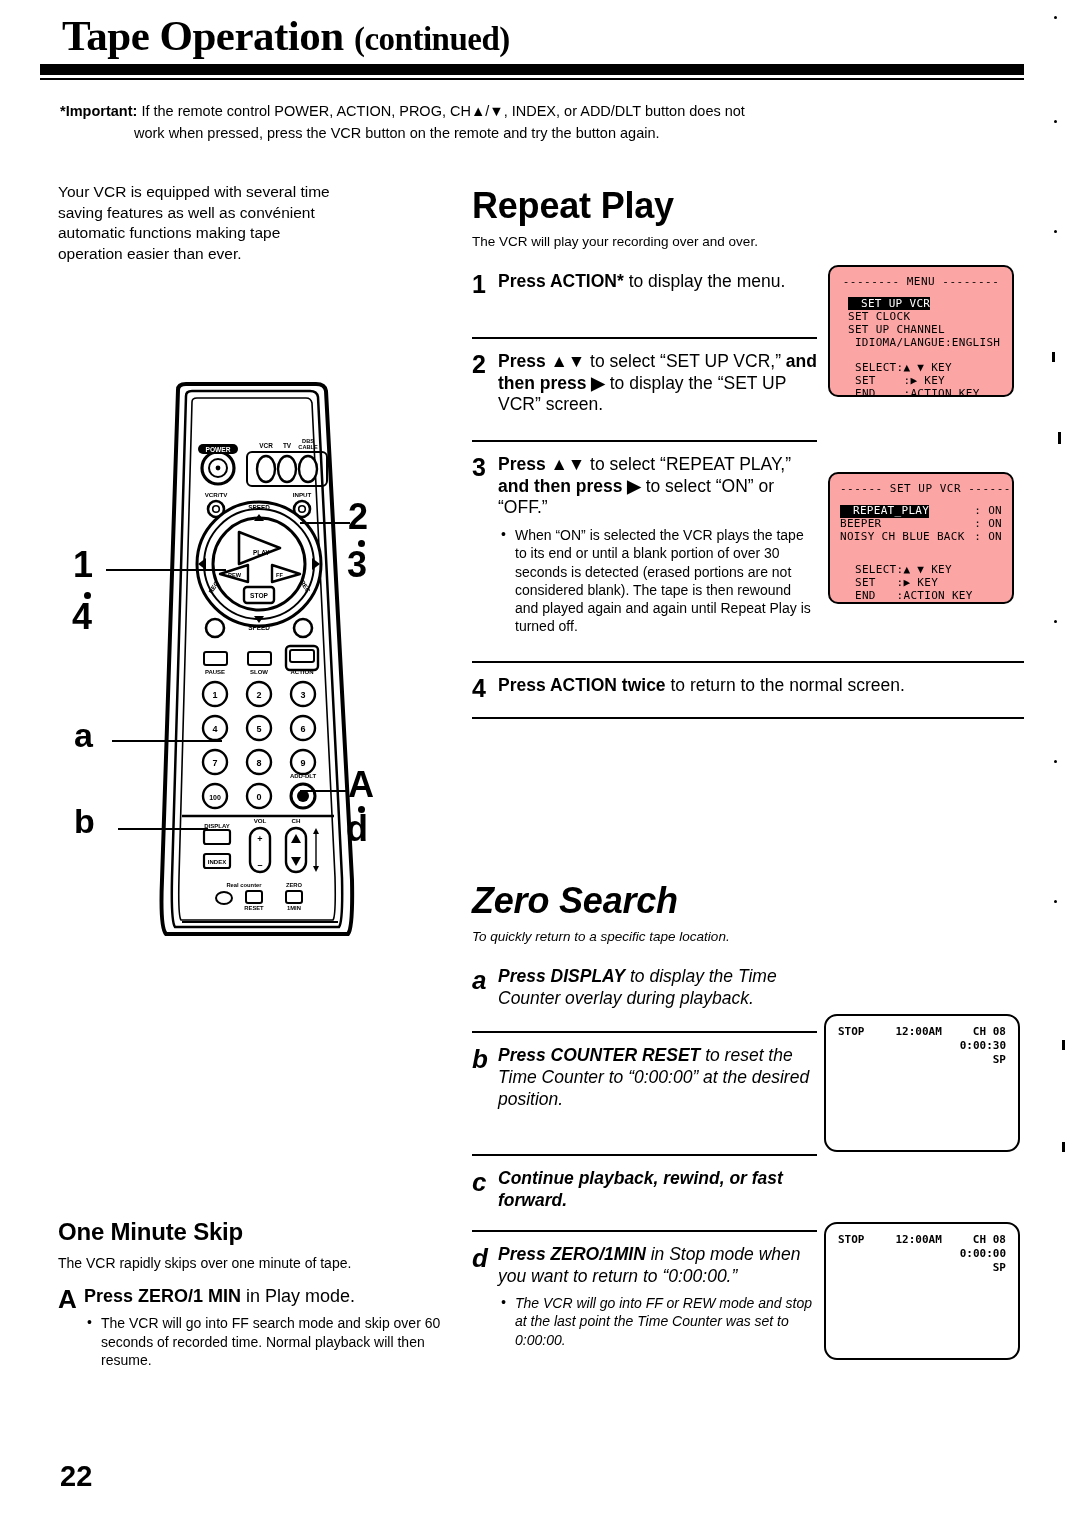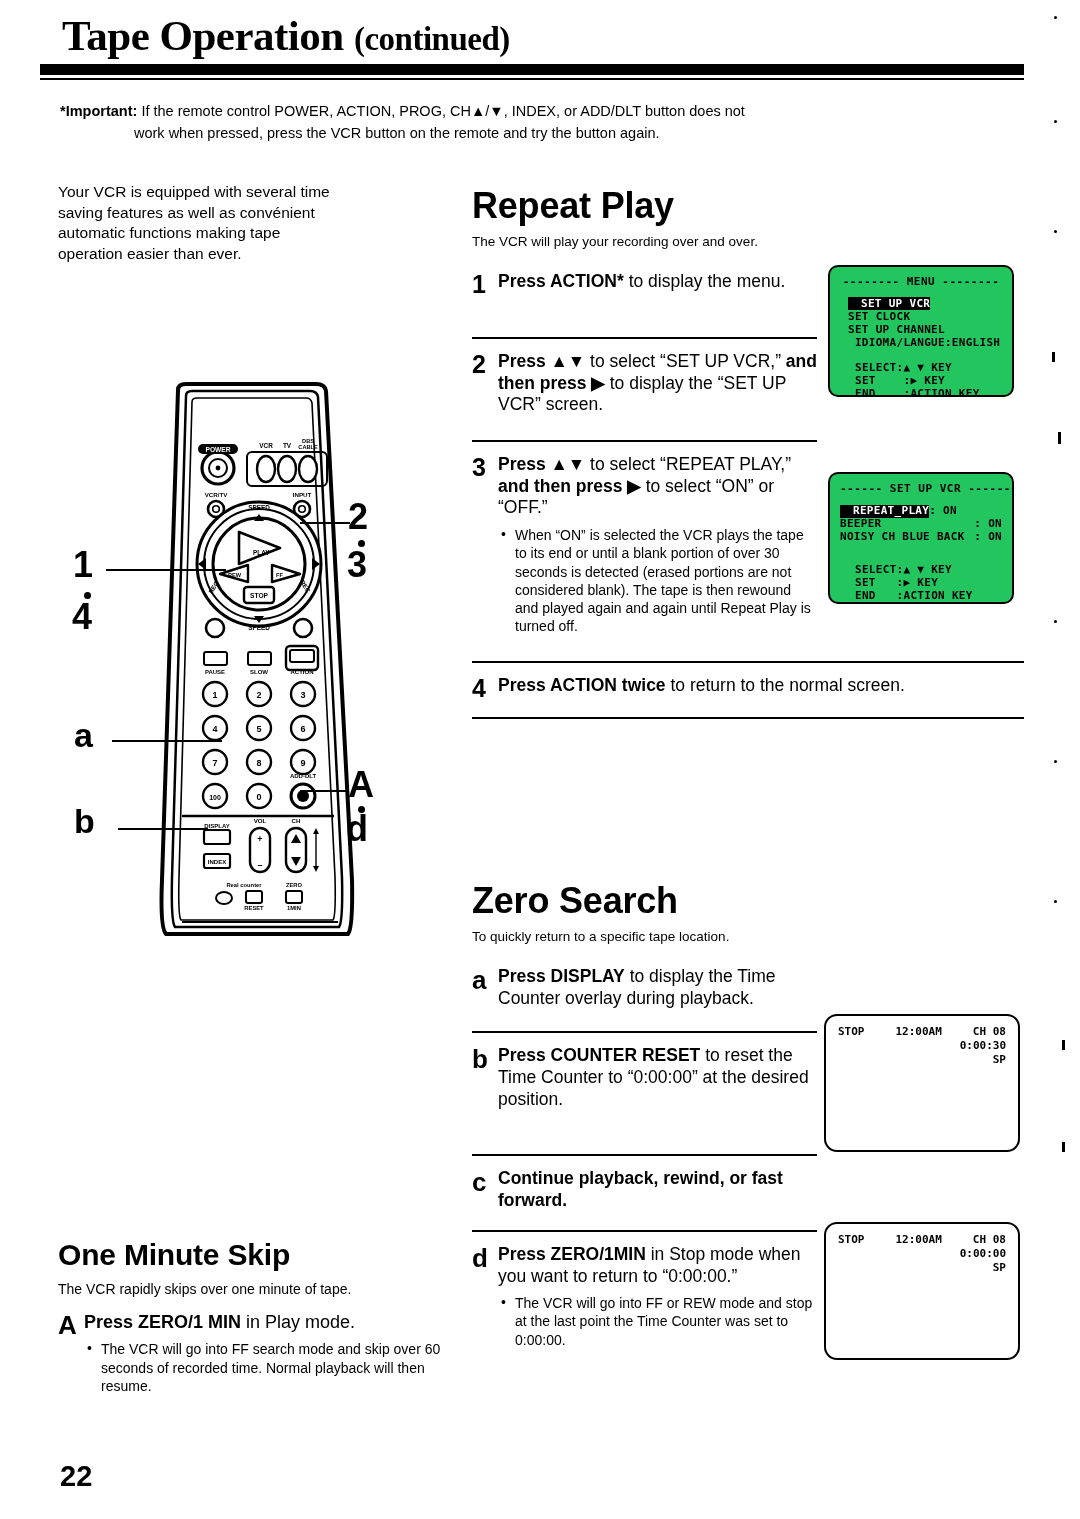--- a/index.html
+++ b/index.html
@@ -55,21 +55,21 @@
   .callout.small{font-size:34px;}
   .cl-line{position:absolute;background:#000;height:2px;}
 
   
   .sec-title{
     font-size:36px;font-weight:bold;letter-spacing:-0.2px;
   }
   .sec-sub{font-size:13.5px;margin-top:7px;}
 
   .repeat-sec{position:absolute;left:472px;top:185px;width:552px;}
-  .zero-sec{position:absolute;left:472px;top:880px;width:552px;}
+  .zero-sec{position:absolute;left:472px;top:880px;width:552px;font-style:italic;}
 
   .step{position:relative;display:flex;align-items:flex-start;}
   .step-num{
     font-weight:bold;font-size:25px;line-height:1;
     width:26px;flex:0 0 26px;margin-top:1px;
   }
   .step-num.alpha{font-size:26px;}
   .step-txt{font-size:17.5px;line-height:1.24;flex:1;}
   .step-txt b{font-weight:bold;}
   .bullets{margin-top:7px;font-size:14px;line-height:1.3;padding-left:16px;}
@@ -78,49 +78,49 @@
   ul.bullets li{position:relative;padding-left:17px;}
   ul.bullets li:before{content:"\2022";position:absolute;left:3px;top:-1px;font-size:14px;}
 
   .hr{height:2px;background:#000;margin:12px 0 12px 0;}
   .hr.wide{width:100%;}
 
   
   .osd{
     position:absolute;
     border:2px solid #000;border-radius:10px;
-    background:#22c55e;
+    background:#fca5a5;
     font-family:"DejaVu Sans Mono","Liberation Mono",monospace;
     font-size:11px;
     line-height:1.18;
     letter-spacing:0.3px;
     box-sizing:border-box;
     padding:9px 10px;
-    font-weight:bold;
+    font-weight:normal;
   }
   .osd .hdr{text-align:center;white-space:nowrap;letter-spacing:0.5px;}
   .osd .items{margin-top:9px;margin-left:8px;}
   .osd .row{white-space:pre;}
   .osd .hl{background:#000;color:#fff;padding-left:13px;}
   .osd .keys{margin-top:12px;margin-left:15px;}
 
   .tv{
     position:absolute;
     border:2.5px solid #000;border-radius:13px;
     background:#fff;box-sizing:border-box;
     font-family:"DejaVu Sans Mono","Liberation Mono",monospace;
     font-weight:bold;font-size:11px;line-height:1.25;
     padding:9px 12px;
   }
   .tv .line1{display:flex;justify-content:space-between;white-space:nowrap;}
   .tv .r{text-align:right;}
 
   
   .oms{position:absolute;left:58px;top:1218px;width:395px;}
-  .oms .sec-title{font-size:30px;margin-top:20px;}
+  .oms .sec-title{font-size:24px;}
   .oms .sec-sub{font-size:14px;margin-top:9px;}
   .oms .step{margin-top:14px;}
   .oms .step-txt{font-size:18px;}
 
   .pageno{
     position:absolute;left:60px;top:1460px;
     font-size:29px;font-weight:bold;font-family:"Liberation Sans",sans-serif;
   }
 
   
@@ -358,21 +358,21 @@
     <div class="keys">
       <div class="row">SELECT:▲ ▼ KEY</div>
       <div class="row">SET    :▶ KEY</div>
       <div class="row">END    :ACTION KEY</div>
     </div>
   </div>
 
   <div class="osd" style="left:828px;top:472px;width:186px;height:132px;">
     <div class="hdr">------ SET UP VCR ------</div>
     <div class="items" style="margin-left:0;">
-      <div class="row" style="display:flex;justify-content:flex-start;">
+      <div class="row" style="display:flex;justify-content:space-between;">
         <span class="hl">REPEAT_PLAY</span><span>: ON</span>
       </div>
       <div class="row" style="display:flex;justify-content:space-between;">
         <span>BEEPER</span><span>: ON</span>
       </div>
       <div class="row" style="display:flex;justify-content:space-between;">
         <span>NOISY CH BLUE BACK</span><span>: ON</span>
       </div>
     </div>
     <div class="keys" style="margin-top:20px;">

